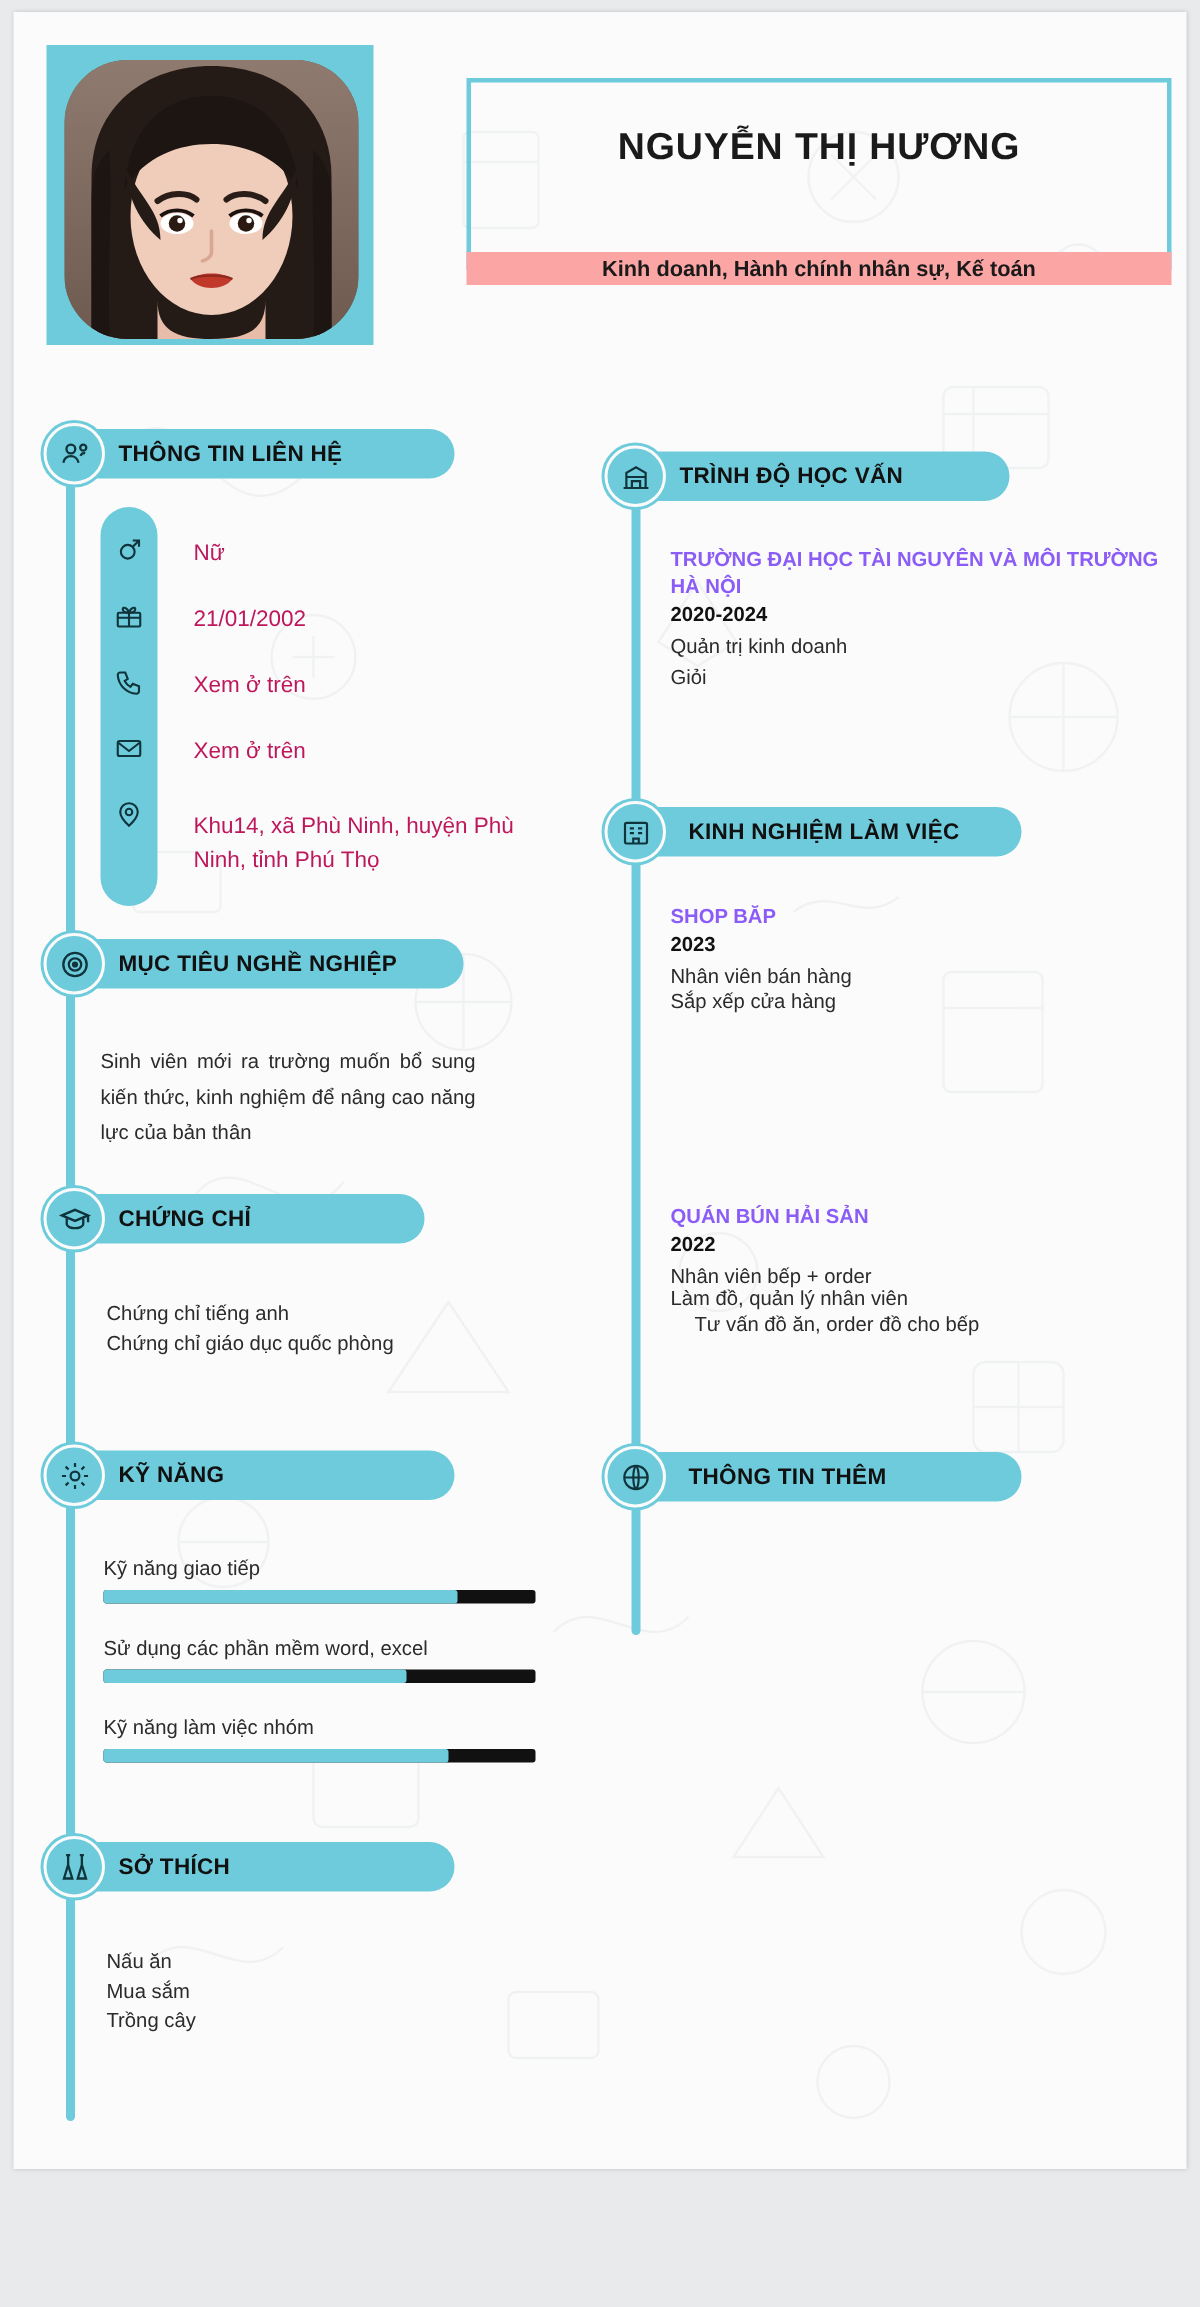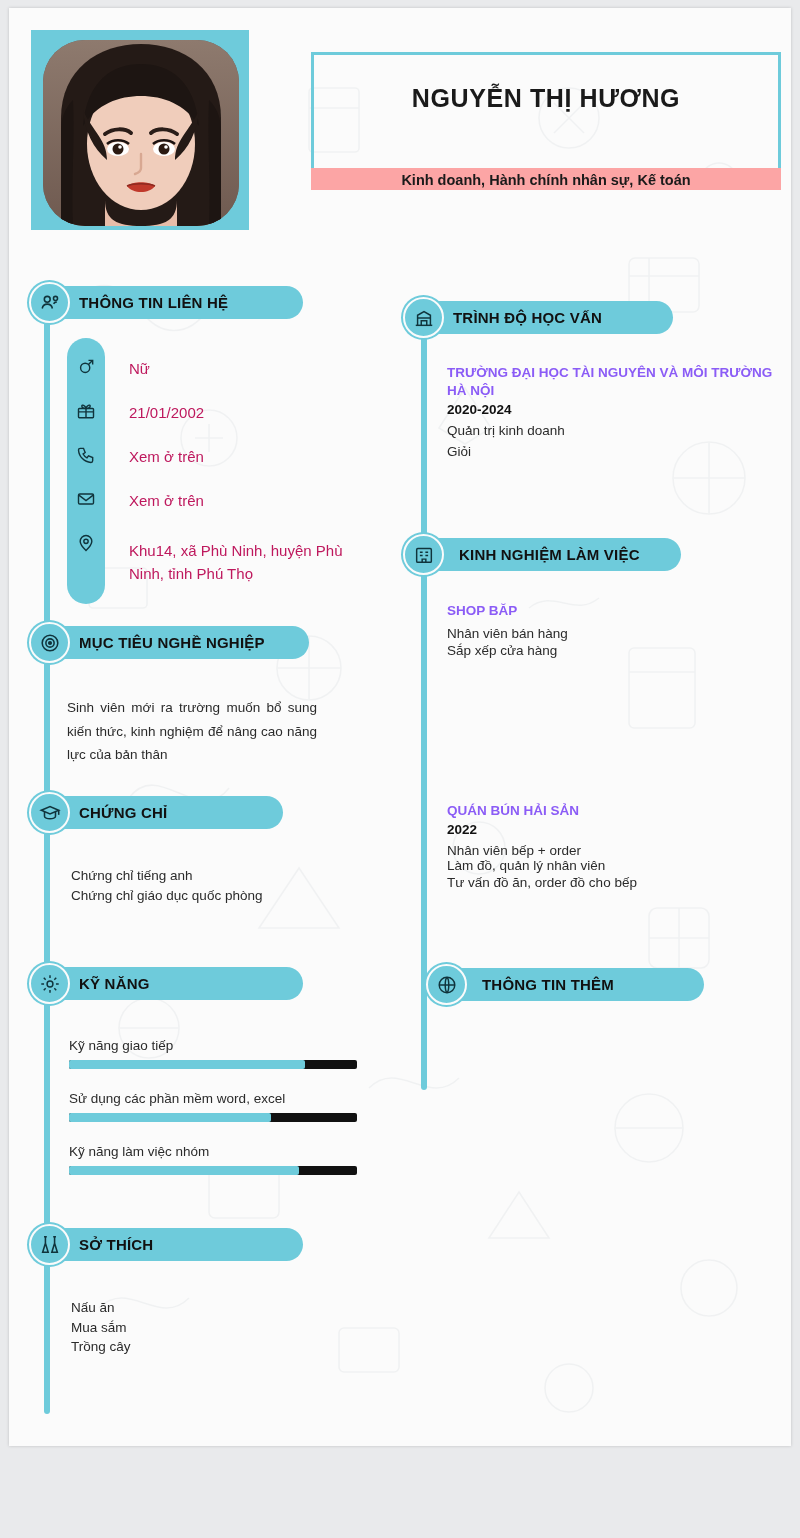--- a/index.html
+++ b/index.html
@@ -398,33 +398,34 @@
               <rect x="4" y="5" width="16" height="15" rx="1.2"></rect>
               <path d="M7.5 9h3M13.5 9h3M7.5 12.5h3M13.5 12.5h3M10 20v-3.5h4V20"></path>
             </svg>
         </span>
         <span>KINH NGHIỆM LÀM VIỆC</span>
       </div>
     </div>
 
     <div style="position:absolute; left:438px; top:594px; width:340px;">
       <div class="edu-title">SHOP BĂP</div>
+      <div class="edu-year">2023</div>
       <div class="edu-line">Nhân viên bán hàng</div>
       <div class="edu-line" style="margin-top:2px;">Sắp xếp cửa hàng</div>
     </div>
 
     <div style="position:absolute; left:438px; top:794px; width:340px;">
       <div class="edu-title">QUÁN BÚN HẢI SẢN</div>
       <div class="edu-year">2022</div>
       <div class="edu-line">Nhân viên bếp + order</div>
       <div class="edu-line" style="margin-top:0;">Làm đồ, quản lý nhân viên</div>
-      <div class="edu-line" style="margin-top:2px;">Tư vấn đồ ăn, order đồ cho bếp</div>
-    </div>
-
-    <div class="sec" style="left:419px; top:960px; width:276px;">
+      <div class="edu-line" style="margin-top:2px;margin-left:16px;">Tư vấn đồ ăn, order đồ cho bếp</div>
+    </div>
+
+    <div class="sec" style="left:396px; top:960px; width:276px;">
       <div class="pill wide">
         <span class="badge">
           <svg viewBox="0 0 24 24" fill="none" stroke="#10343c" stroke-width="1.6">
               <circle cx="12" cy="12" r="8.5"></circle>
               <path d="M3.5 12h17M12 3.5c2.6 2.6 2.6 14.4 0 17M12 3.5c-2.6 2.6-2.6 14.4 0 17"></path>
             </svg>
         </span>
         <span>THÔNG TIN THÊM</span>
       </div>
     </div>

